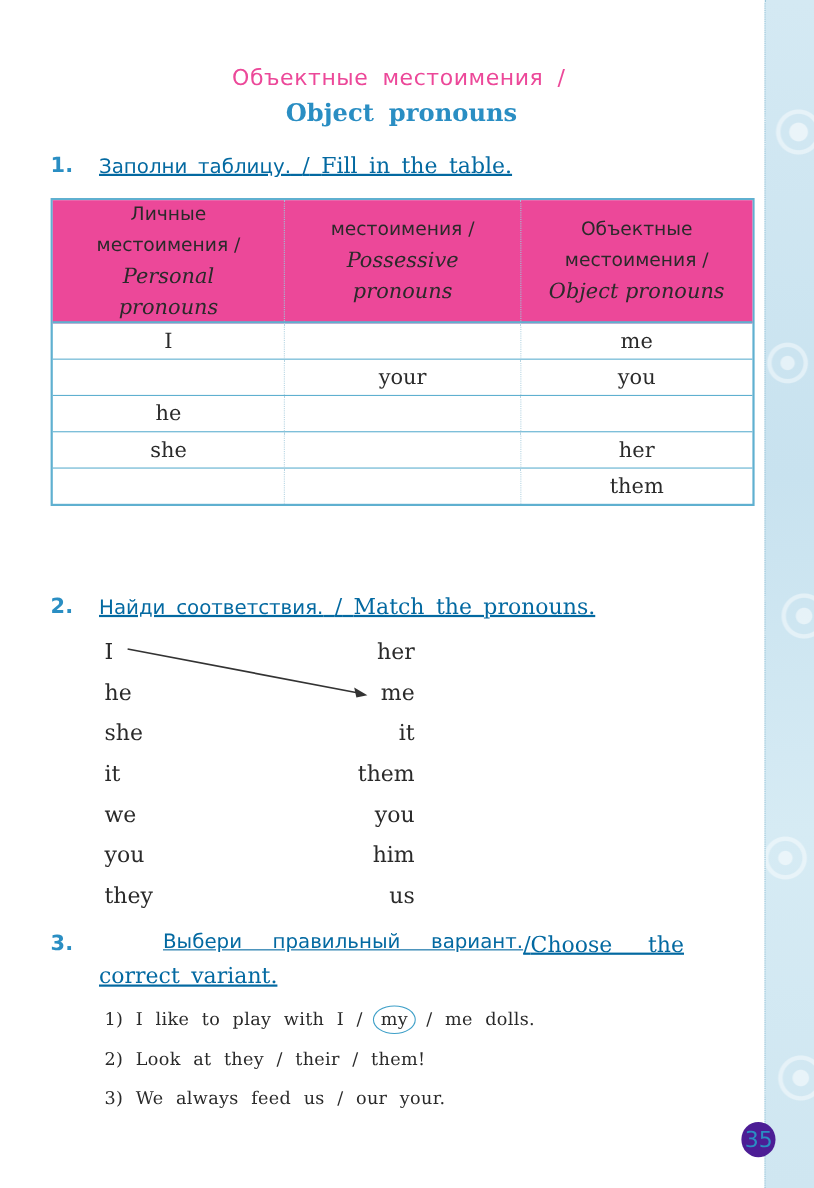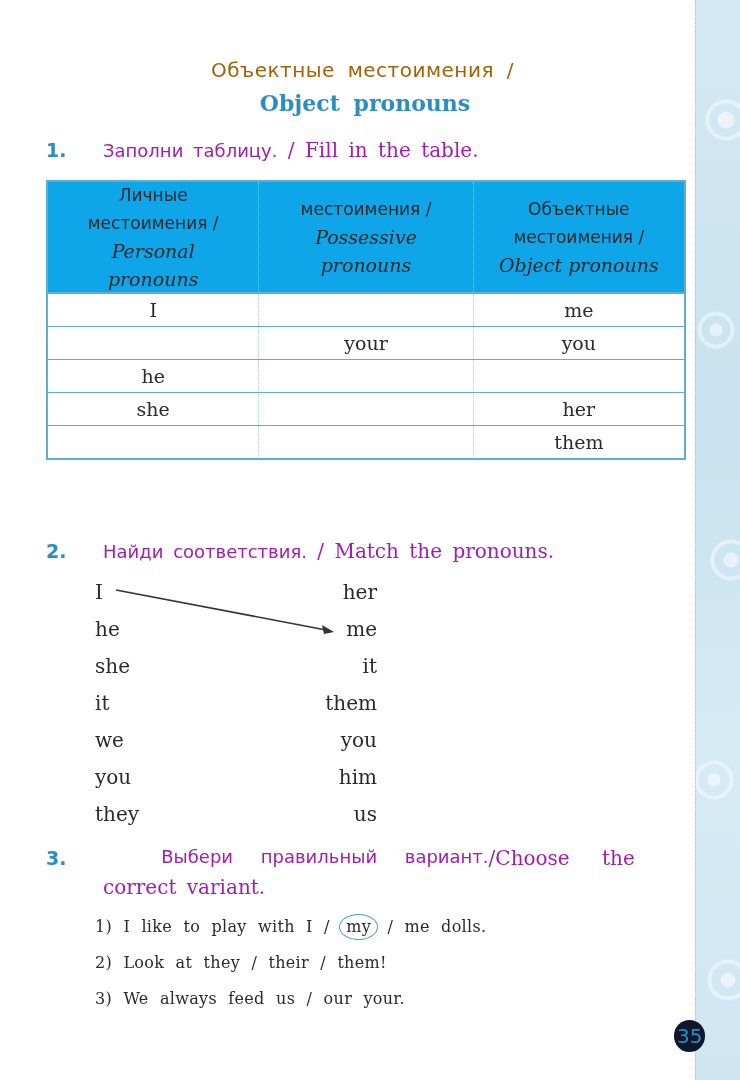--- a/index.html
+++ b/index.html
@@ -16,46 +16,46 @@
       radial-gradient(circle at 30px 120px, rgba(255,255,255,0.55) 0 8px, transparent 9px 16px, rgba(255,255,255,0.45) 17px 20px, transparent 21px),
       radial-gradient(circle at 20px 330px, rgba(255,255,255,0.5) 0 6px, transparent 7px 14px, rgba(255,255,255,0.45) 15px 18px, transparent 19px),
       radial-gradient(circle at 35px 560px, rgba(255,255,255,0.5) 0 7px, transparent 8px 16px, rgba(255,255,255,0.45) 17px 20px, transparent 21px),
       radial-gradient(circle at 18px 780px, rgba(255,255,255,0.5) 0 6px, transparent 7px 15px, rgba(255,255,255,0.45) 16px 19px, transparent 20px),
       radial-gradient(circle at 32px 980px, rgba(255,255,255,0.5) 0 7px, transparent 8px 16px, rgba(255,255,255,0.45) 17px 20px, transparent 21px),
       linear-gradient(180deg, #d4e9f3 0%, #c8e2ef 40%, #d6ebf4 70%, #cfe6f1 100%);
   }
   .title-ru {
     position: absolute; left: 0; width: 725px; top: 58px; text-align: center;
     font-family: "DejaVu Sans", "Liberation Sans", sans-serif;
-    font-size: 20px; color: #a16207; letter-spacing: 0.5px; word-spacing: 6px;
+    font-size: 20px; color: #ec4899; letter-spacing: 0.5px; word-spacing: 6px;
     padding-left: 0;
   }
   .title-en {
     position: absolute; left: 0; width: 730px; top: 90px; text-align: center;
     font-family: "DejaVu Serif", "Liberation Serif", serif; font-weight: bold;
     font-size: 22px; color: #2a8ec3; word-spacing: 6px;
   }
   .ex-num {
     position: absolute; left: 46px;
     font-family: "DejaVu Sans", "Liberation Sans", sans-serif; font-weight: bold;
     font-size: 19px; color: #2a8ec3;
   }
   .ex-text {
-    position: absolute; left: 103px; font-size: 20px; word-spacing: 4px; color: #a21caf;
+    position: absolute; left: 90px; font-size: 20px; word-spacing: 4px; color: #0369a1; text-decoration: underline;
   }
   .ex-text .ru {
     font-family: "DejaVu Sans", "Liberation Sans", sans-serif; font-size: 18px;
   }
   
   .tbl {
     position: absolute; left: 46px; top: 180px; width: 640px;
     border: 2px solid #5fb0d0; border-collapse: collapse; box-sizing: border-box;
   }
   .thead {
-    display: flex; height: 110px; background: #0ea5e9; border-bottom: 2px solid #5fb0d0;
+    display: flex; height: 110px; background: #ec4899; border-bottom: 2px solid #5fb0d0;
   }
   .th {
     display: flex; flex-direction: column; justify-content: center; align-items: center;
     text-align: center; line-height: 28px; font-size: 18px;
     border-right: 1px dotted #9cc6d8;
   }
   .th:last-child { border-right: none; }
   .th .ru { font-family: "DejaVu Sans", "Liberation Sans", sans-serif; font-size: 17px; }
   .th .en { font-style: italic; font-size: 19px; }
   .c1 { width: 211px; } .c2 { width: 214px; } .c3 { width: 211px; }
@@ -78,21 +78,21 @@
   .choose-line {
     position: absolute; left: 95px; font-size: 16px; word-spacing: 6px; letter-spacing: 0.3px;
   }
   .circled {
     display: inline-block; border: 1.5px solid #3fa0c8; border-radius: 50%;
     padding: 0 6px; margin: -2px -2px; line-height: 24px;
   }
   .page-num {
     position: absolute; left: 674px; top: 1020px;
     font-family: "DejaVu Sans", "Liberation Sans", sans-serif; font-size: 20px; color: #2a8ec3;
-    background: #0f172a; border-radius: 50%; padding: 4px 3px;
+    background: #4c1d95; border-radius: 50%; padding: 4px 3px;
   }
 </style>
 </head>
 <body>
 
 <div class="side-strip"></div>
 
 <div class="title-ru">Объектные местоимения /</div>
 <div class="title-en">Object pronouns</div>
 

